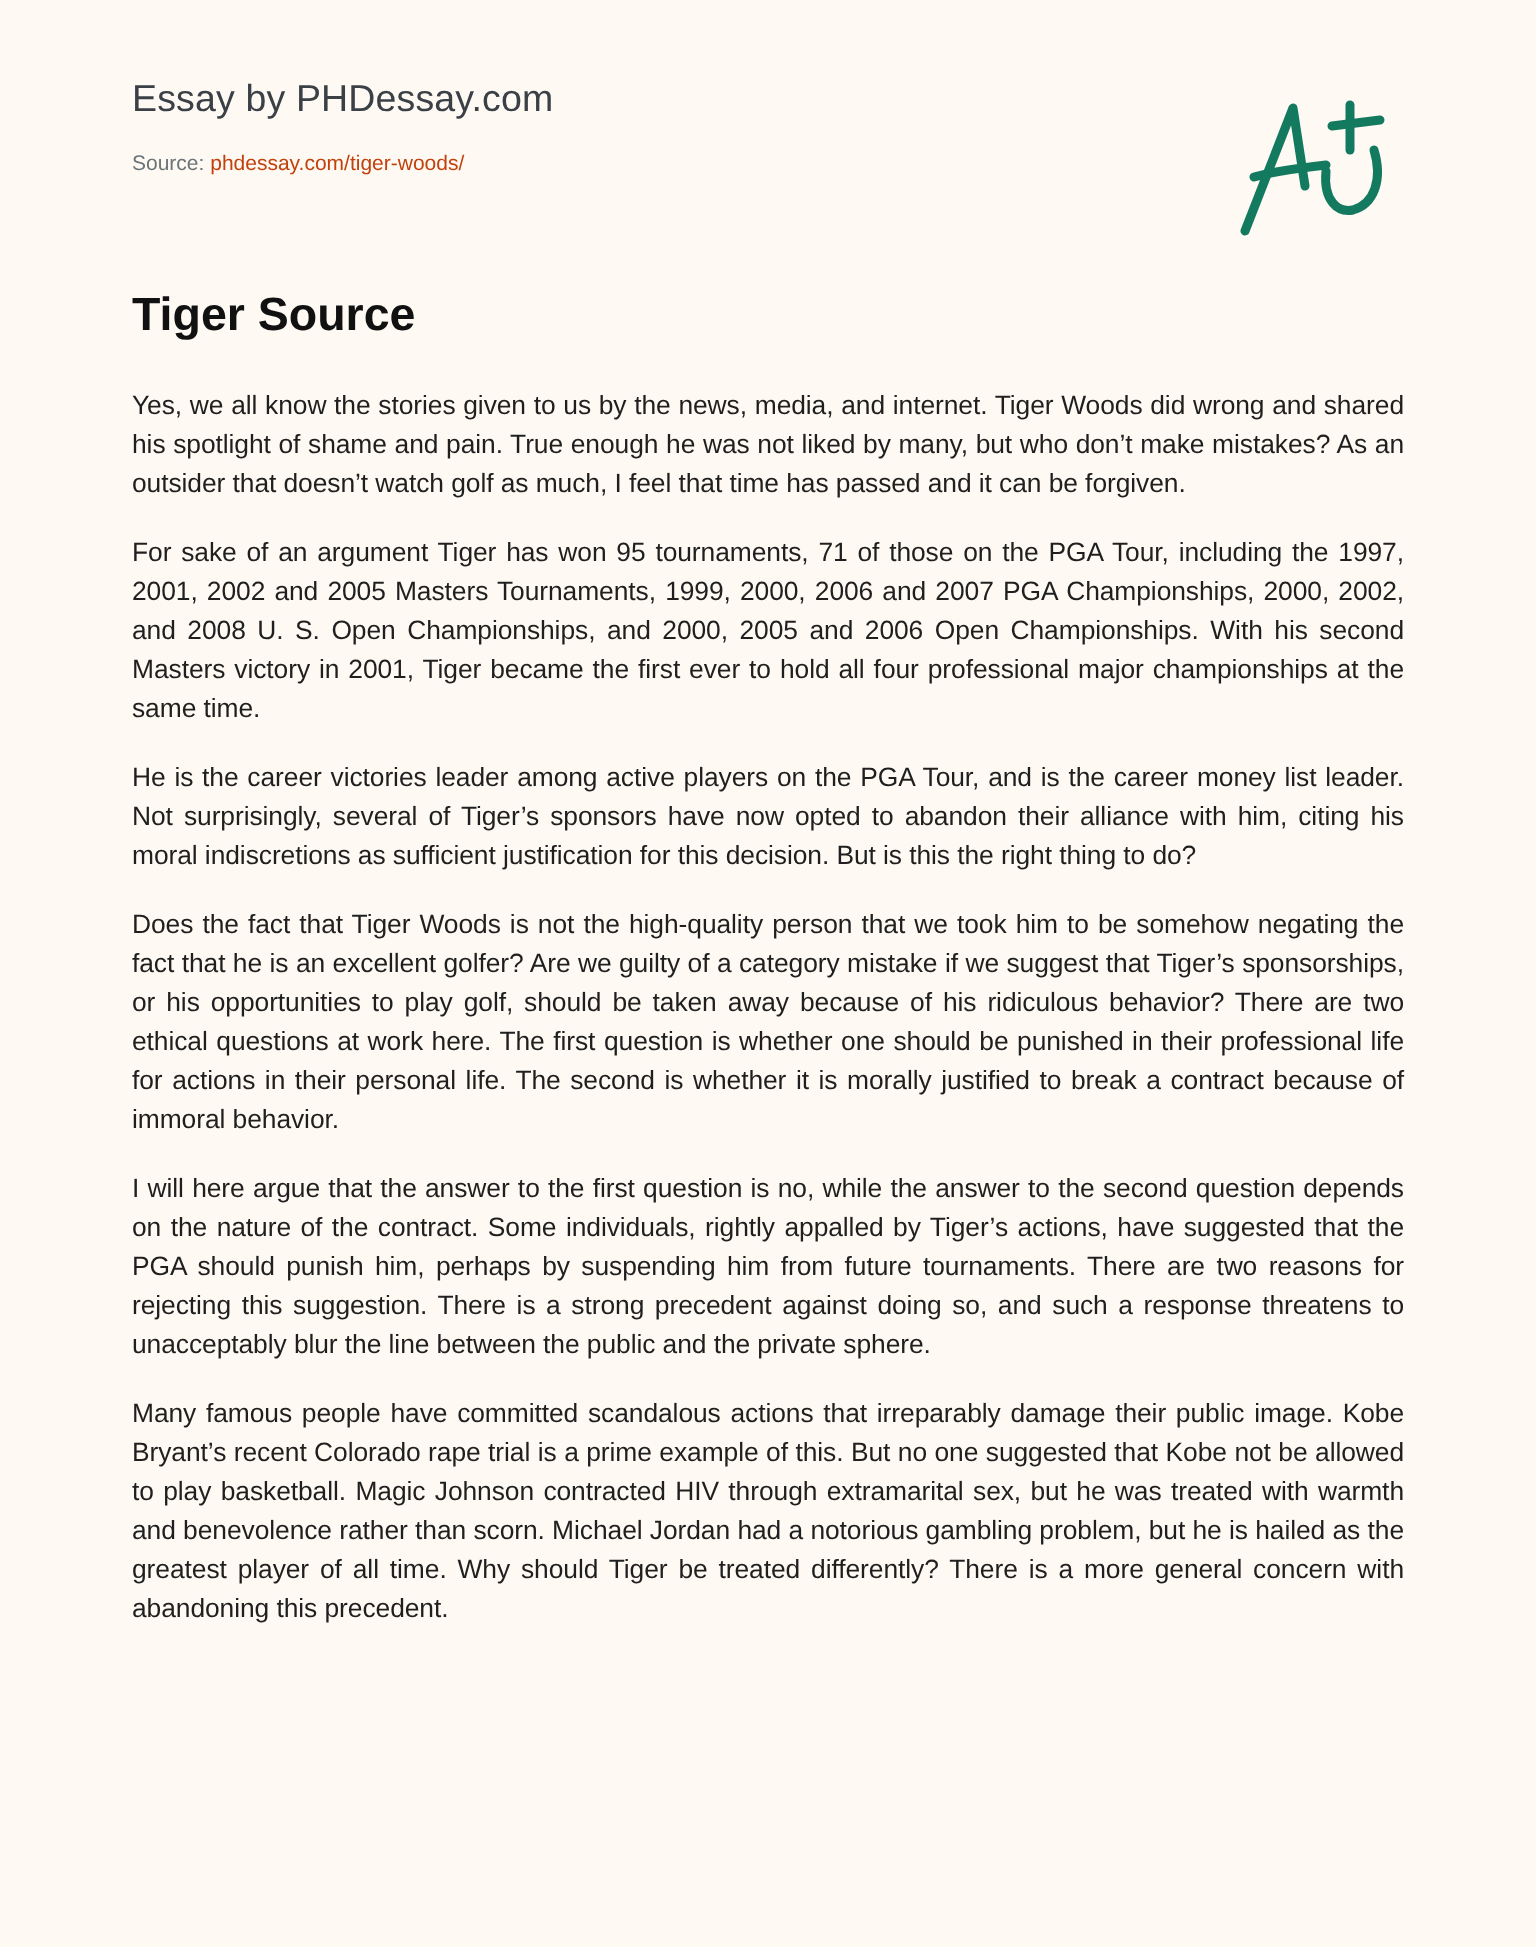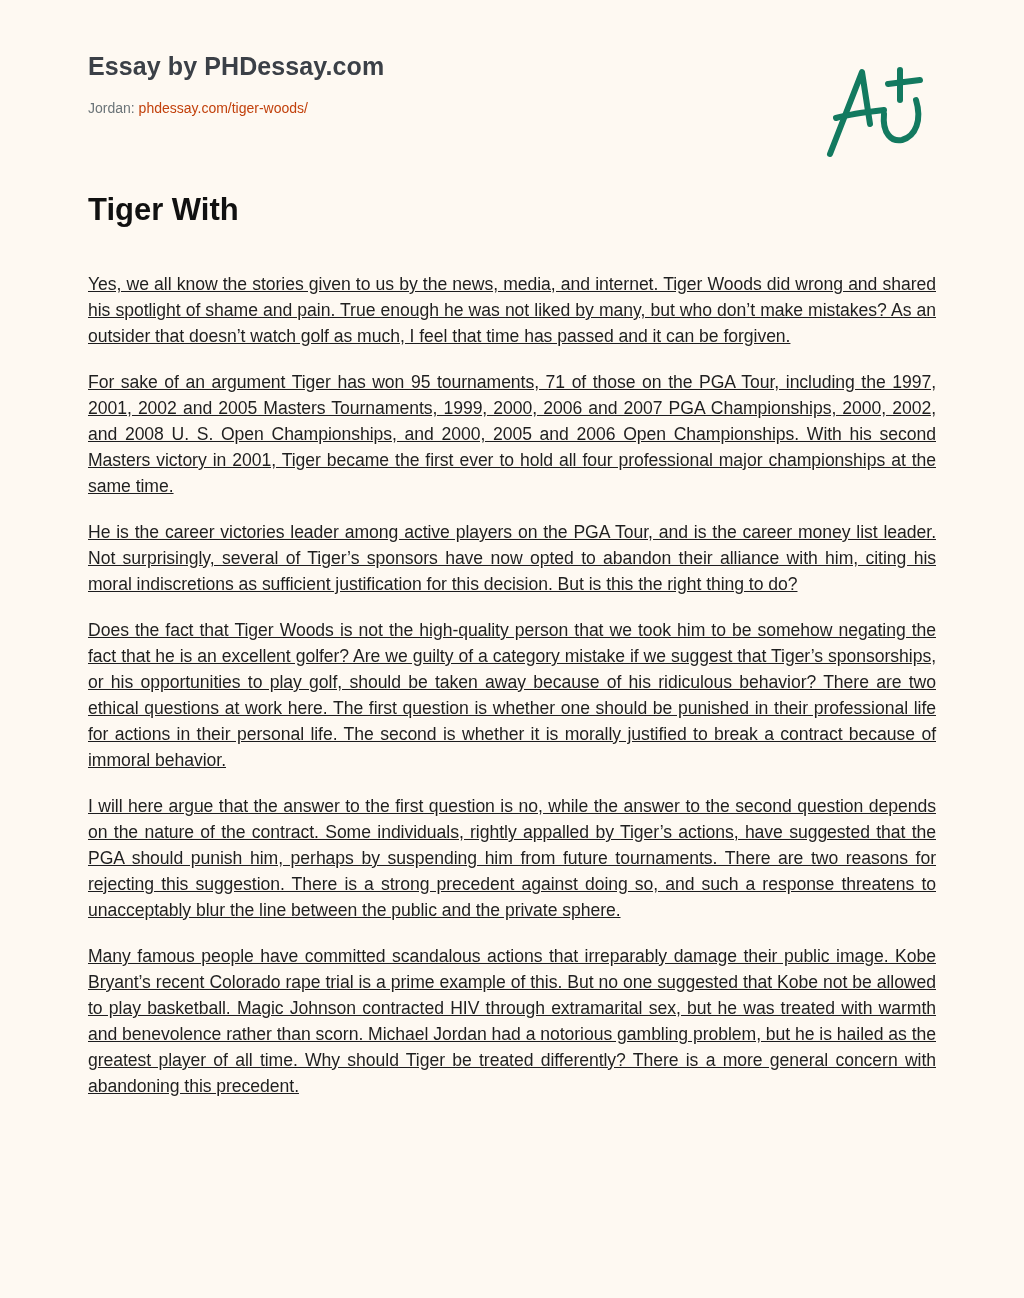--- a/index.html
+++ b/index.html
@@ -15,21 +15,21 @@
       font-family: "Liberation Sans", "DejaVu Sans", sans-serif;
       color: #1d1d1f;
     }
     .header {
       position: absolute;
       left: 88px;
       top: 50px;
     }
     .brand {
       font-size: 25px;
-      font-weight: 700;
+      font-weight: 400;
       color: #3b4047;
       letter-spacing: 0.1px;
       margin: 0;
       line-height: 32px;
     }
     .source {
       margin-top: 17px;
       font-size: 14px;
       line-height: 18px;
       color: #6b7478;
@@ -51,58 +51,57 @@
       top: 190px;
       margin: 0;
       font-size: 31px;
       font-weight: 700;
       color: #111;
       line-height: 40px;
     }
     .content {
       position: absolute;
       left: 88px;
-      top: 271px;
+      top: 257px;
       width: 848px;
-      text-decoration: underline;
     }
     .content p {
       margin: 0 0 20px 0;
       font-size: 17.6px;
       line-height: 26px;
       text-align: justify;
       color: #1f1f1f;
       letter-spacing: -0.05px;
     }
   </style>
 </head>
 <body>
 
 <header class="header">
   <h2 class="brand">Essay by PHDessay.com</h2>
   <div class="source">
-    <span>Jordan: </span><a>phdessay.com/tiger-woods/</a>
+    <span>Source: </span><a>phdessay.com/tiger-woods/</a>
   </div>
 </header>
 
 <div class="logo">
   <svg width="110" height="100" viewBox="0 0 110 100" fill="none" stroke="#137a60" stroke-width="6" stroke-linecap="round" stroke-linejoin="round">
 
     <path d="M8 92 L40 10 L48 62"></path>
 
     <path d="M14 56 C28 52, 44 50, 62 48"></path>
 
     <path d="M62 52 C60 72, 70 80, 80 78 C94 74, 100 58, 94 38"></path>
 
     <path d="M78 8 L78 38"></path>
     <path d="M66 22 L98 18"></path>
   </svg>
 </div>
 
-<h1 class="title">Tiger With</h1>
+<h1 class="title">Tiger Source</h1>
 
 <main class="content">
   <p>Yes, we all know the stories given to us by the news, media, and internet. Tiger Woods did wrong and shared his spotlight of shame and pain. True enough he was not liked by many, but who don’t make mistakes? As an outsider that doesn’t watch golf as much, I feel that time has passed and it can be forgiven.</p>
   <p>For sake of an argument Tiger has won 95 tournaments, 71 of those on the PGA Tour, including the 1997, 2001, 2002 and 2005 Masters Tournaments, 1999, 2000, 2006 and 2007 PGA Championships, 2000, 2002, and 2008 U. S. Open Championships, and 2000, 2005 and 2006 Open Championships. With his second Masters victory in 2001, Tiger became the first ever to hold all four professional major championships at the same time.</p>
   <p>He is the career victories leader among active players on the PGA Tour, and is the career money list leader. Not surprisingly, several of Tiger’s sponsors have now opted to abandon their alliance with him, citing his moral indiscretions as sufficient justification for this decision. But is this the right thing to do?</p>
   <p>Does the fact that Tiger Woods is not the high-quality person that we took him to be somehow negating the fact that he is an excellent golfer? Are we guilty of a category mistake if we suggest that Tiger’s sponsorships, or his opportunities to play golf, should be taken away because of his ridiculous behavior? There are two ethical questions at work here. The first question is whether one should be punished in their professional life for actions in their personal life. The second is whether it is morally justified to break a contract because of immoral behavior.</p>
   <p>I will here argue that the answer to the first question is no, while the answer to the second question depends on the nature of the contract. Some individuals, rightly appalled by Tiger’s actions, have suggested that the PGA should punish him, perhaps by suspending him from future tournaments. There are two reasons for rejecting this suggestion. There is a strong precedent against doing so, and such a response threatens to unacceptably blur the line between the public and the private sphere.</p>
   <p>Many famous people have committed scandalous actions that irreparably damage their public image. Kobe Bryant’s recent Colorado rape trial is a prime example of this. But no one suggested that Kobe not be allowed to play basketball. Magic Johnson contracted HIV through extramarital sex, but he was treated with warmth and benevolence rather than scorn. Michael Jordan had a notorious gambling problem, but he is hailed as the greatest player of all time. Why should Tiger be treated differently? There is a more general concern with abandoning this precedent.</p>
 </main>
 

